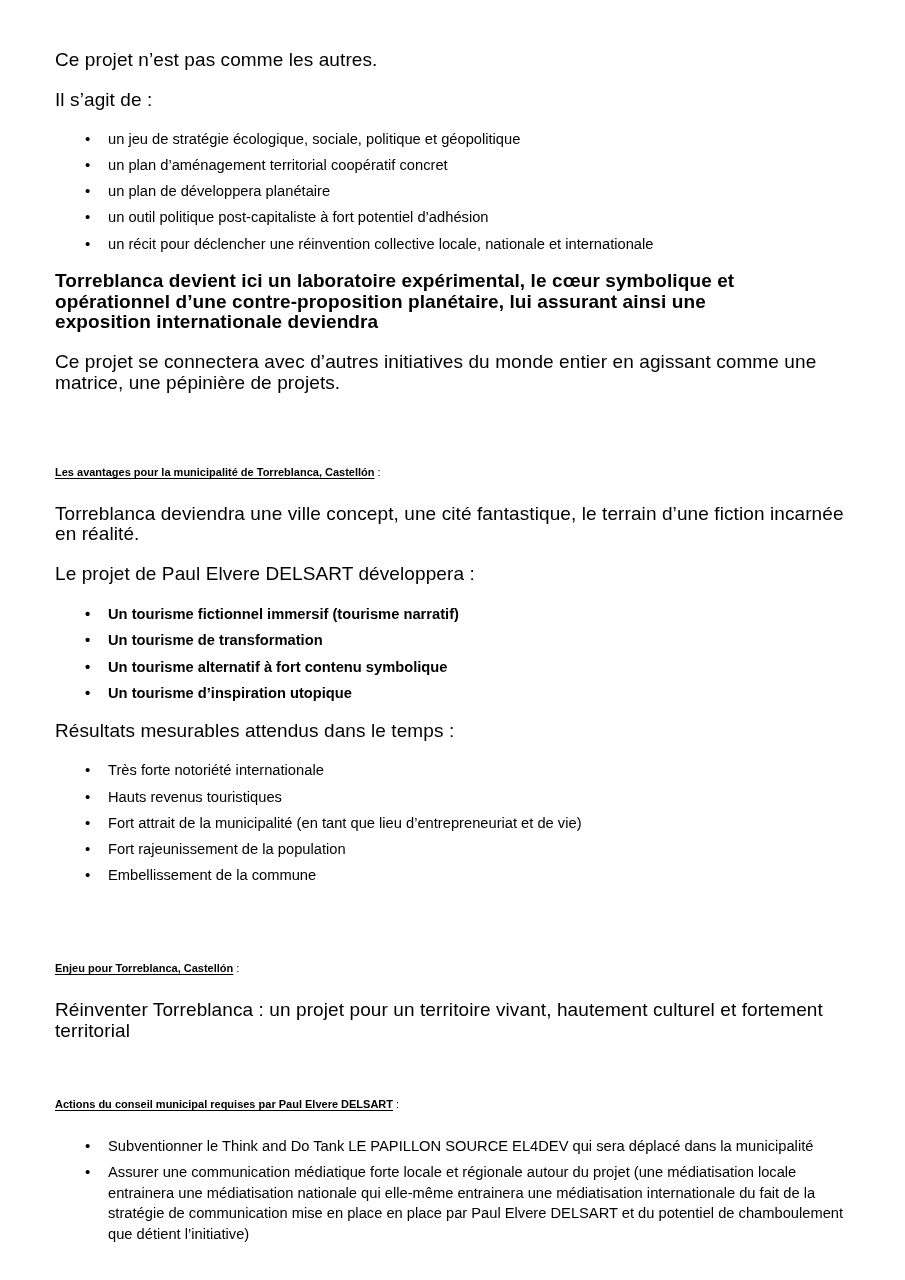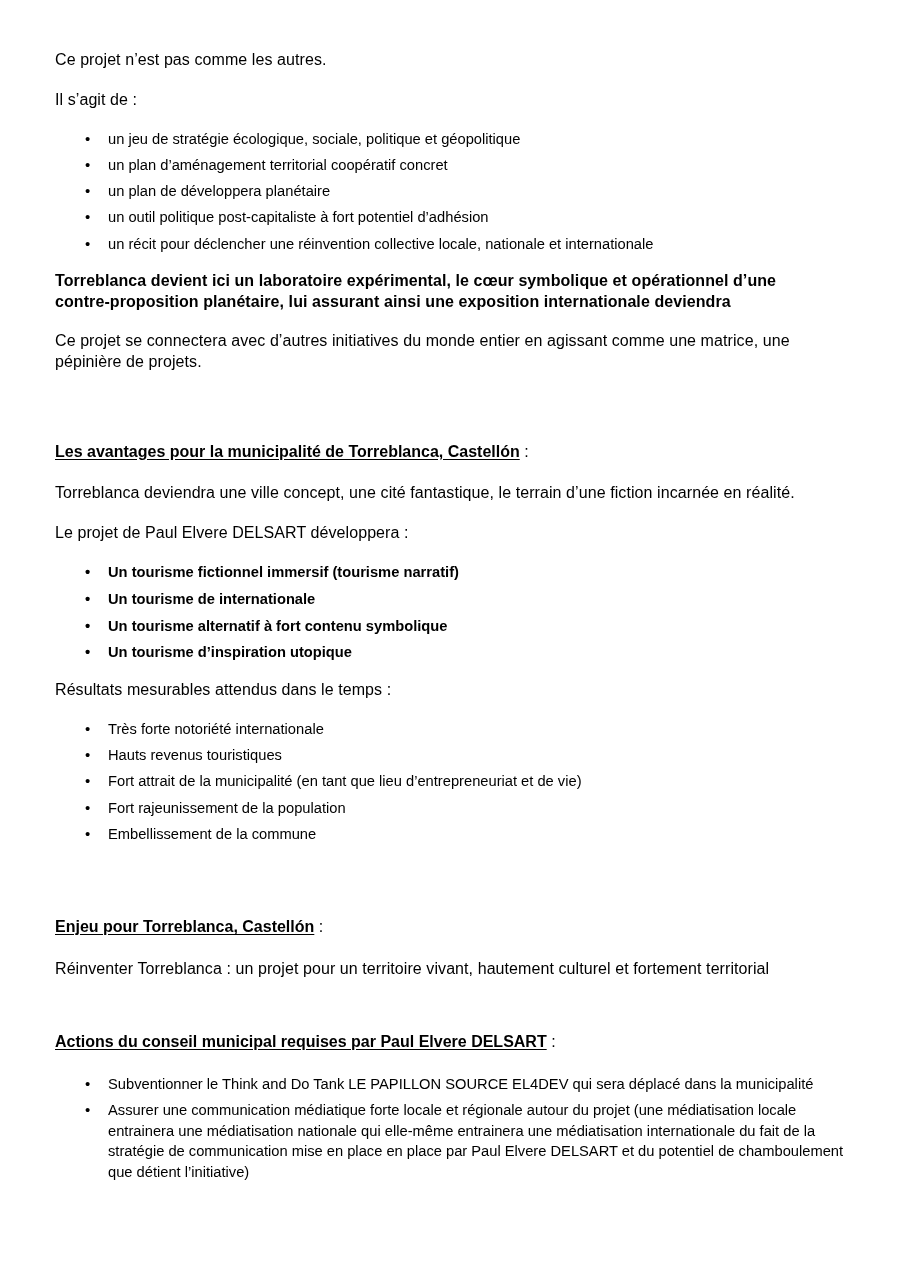--- a/index.html
+++ b/index.html
@@ -25,38 +25,38 @@
     box-sizing: border-box;
     padding: 50px 56px 0 55px;
     overflow: hidden;
   }
   .doc {
     width: 794px;
   }
 
   
   .para {
-    font-size: 16px;
+    font-size: 19px;
     line-height: 20.6px;
     margin: 0 0 19px 0;
     text-align: left;
     letter-spacing: 0.005em;
   }
   .para.bold {
     font-weight: bold;
     margin-bottom: 19px;
     width: 738px;
   }
   .para.wrapped {
     width: 790px;
   }
 
   
   .heading {
-    font-size: 16px;
+    font-size: 11px;
     line-height: 20.6px;
     margin: 0 0 21px 0;
     font-weight: normal;
   }
   .heading .u {
     font-weight: bold;
     text-decoration: underline;
     text-underline-offset: 2px;
   }
   .heading .colon {
@@ -144,21 +144,21 @@
 
     <p class="para">Le projet de Paul Elvere DELSART développera :</p>
 
     <ul class="bullets bold">
       <li>
         <span class="dot">•</span>
         <span>Un tourisme fictionnel immersif (tourisme narratif)</span>
       </li>
       <li>
         <span class="dot">•</span>
-        <span>Un tourisme de internationale</span>
+        <span>Un tourisme de transformation</span>
       </li>
       <li>
         <span class="dot">•</span>
         <span>Un tourisme alternatif à fort contenu symbolique</span>
       </li>
       <li>
         <span class="dot">•</span>
         <span>Un tourisme d’inspiration utopique</span>
       </li>
     </ul>

